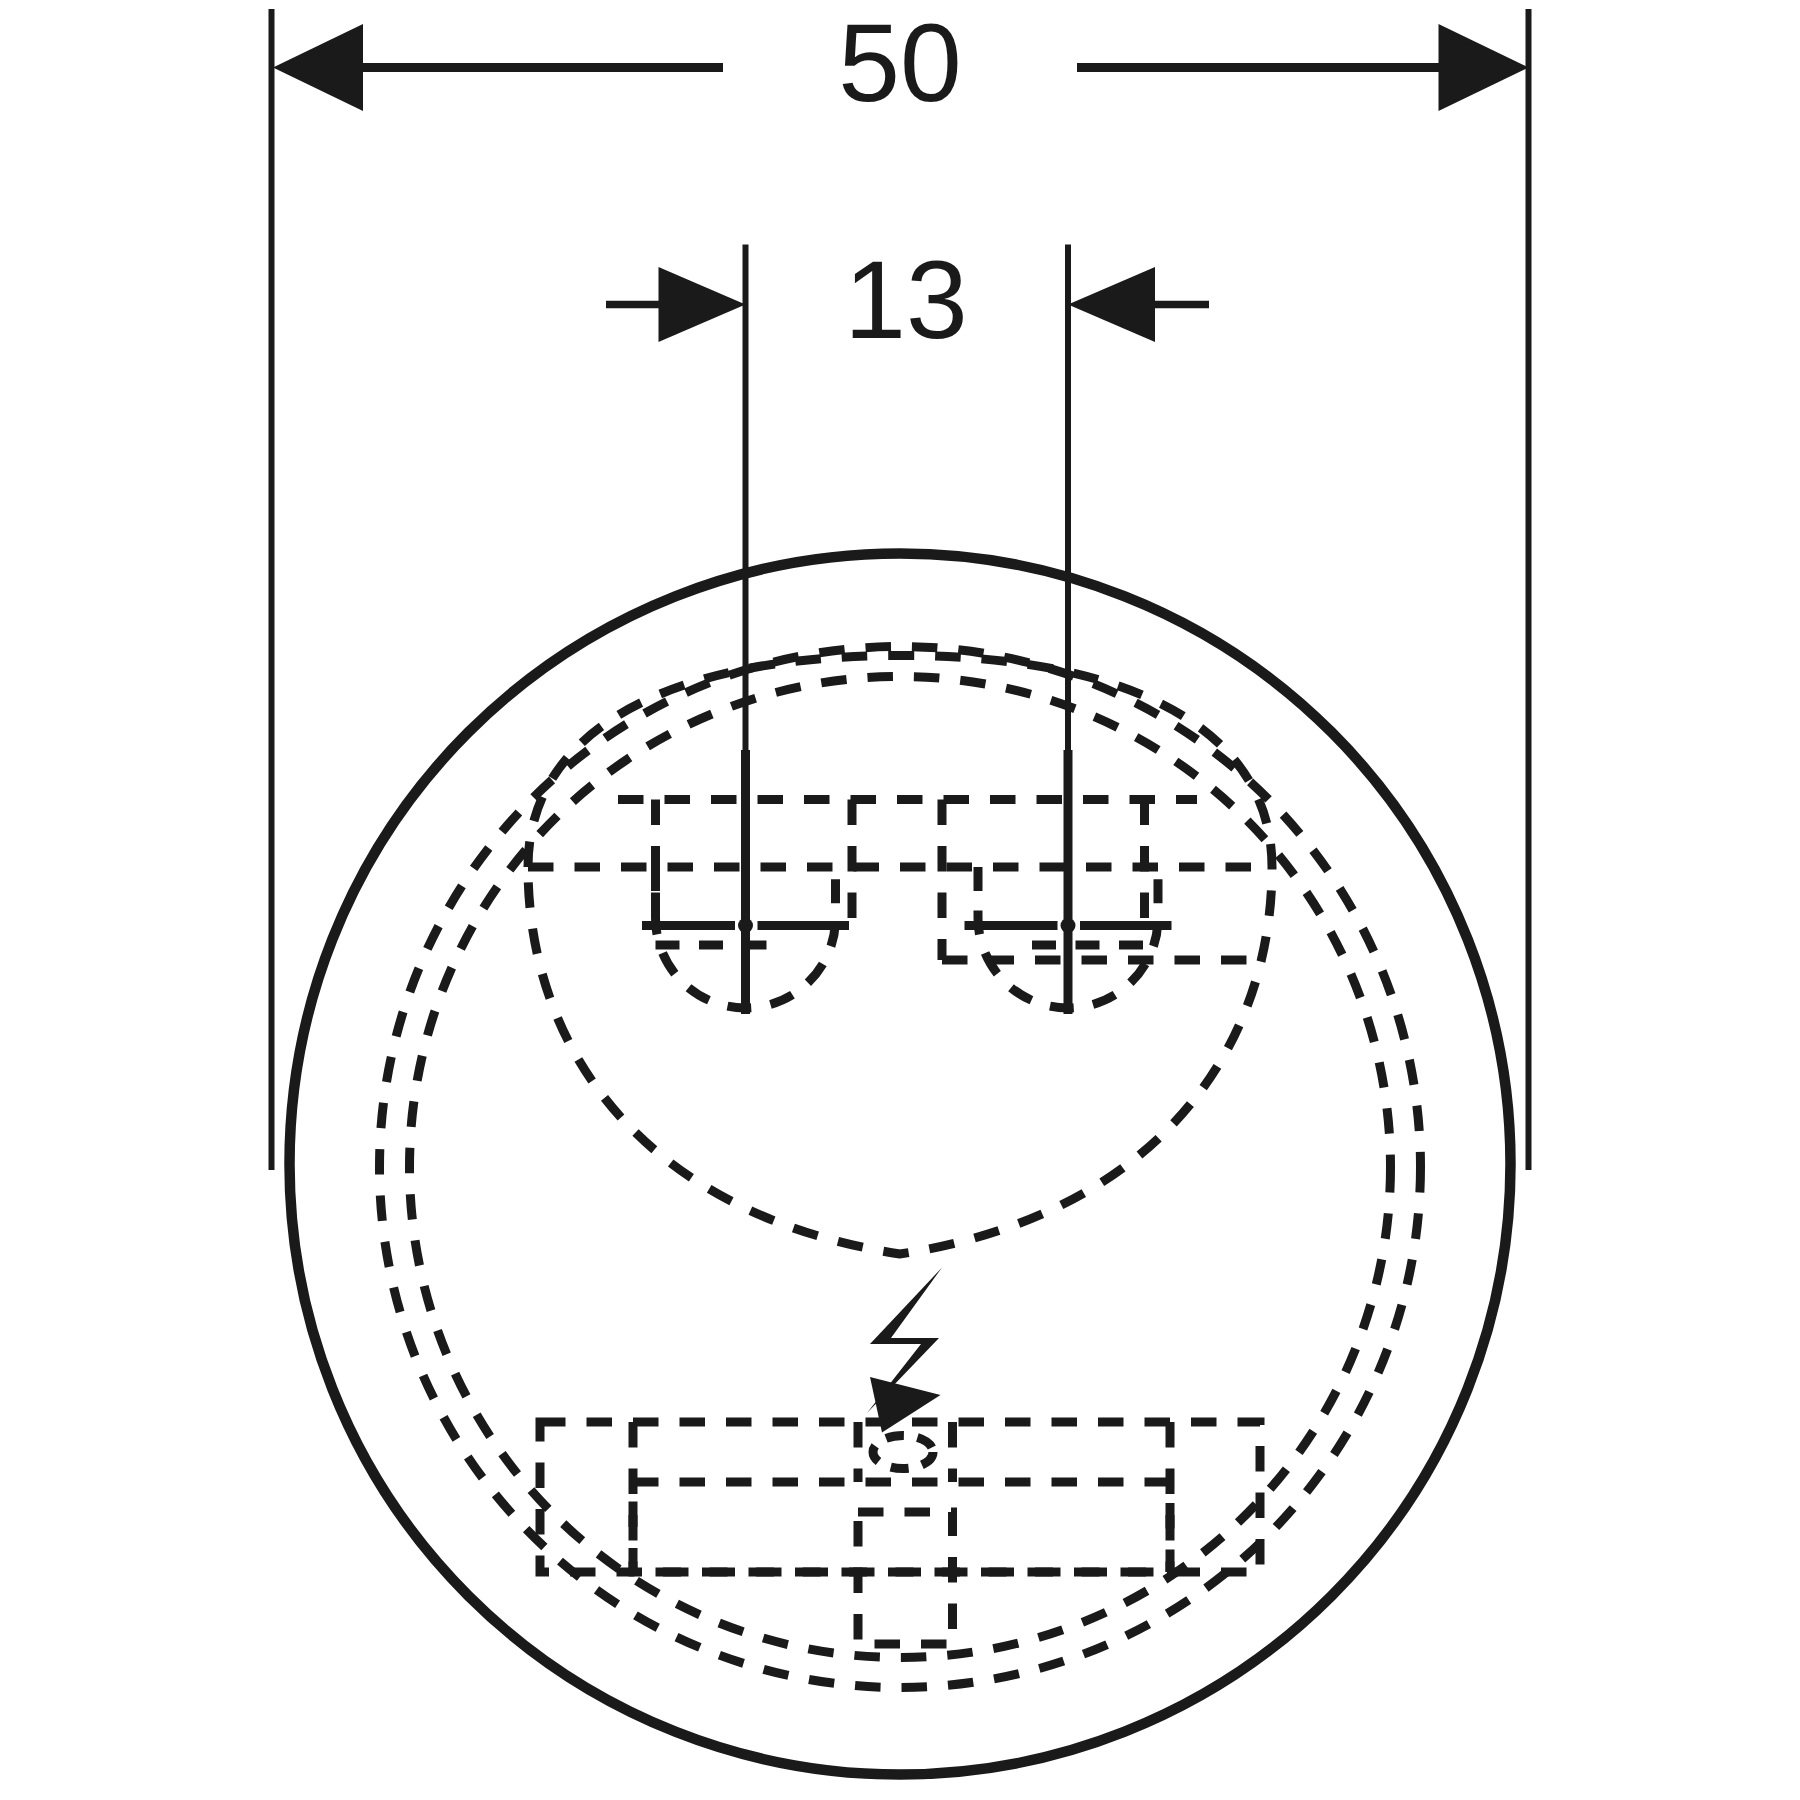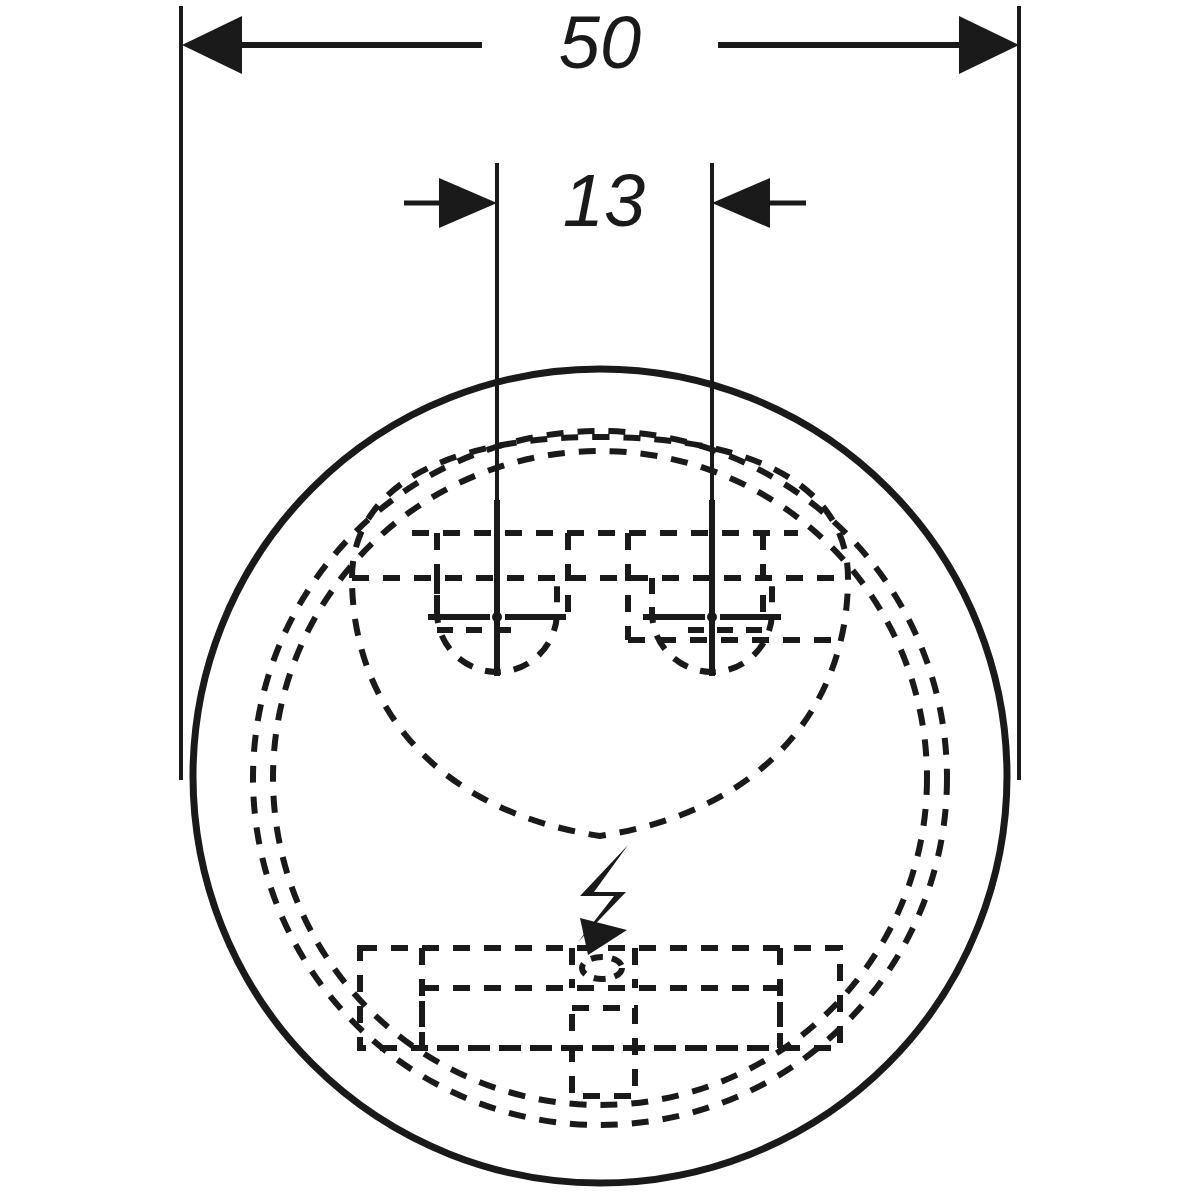--- a/index.html
+++ b/index.html
@@ -11,21 +11,20 @@
     width: 1200px;
     height: 1200px;
     font-family: "Liberation Sans", sans-serif;
     overflow: hidden;
   }
   #drawing-root {
     position: relative;
     width: 1200px;
     height: 1200px;
     background: #ffffff;
-    font-style: italic;
   }
   svg.drawing-canvas {
     display: block;
     width: 1200px;
     height: 1200px;
   }
   .dim-text {
     font-family: "Liberation Sans", sans-serif;
     font-size: 74px;
     fill: #1a1a1a;

